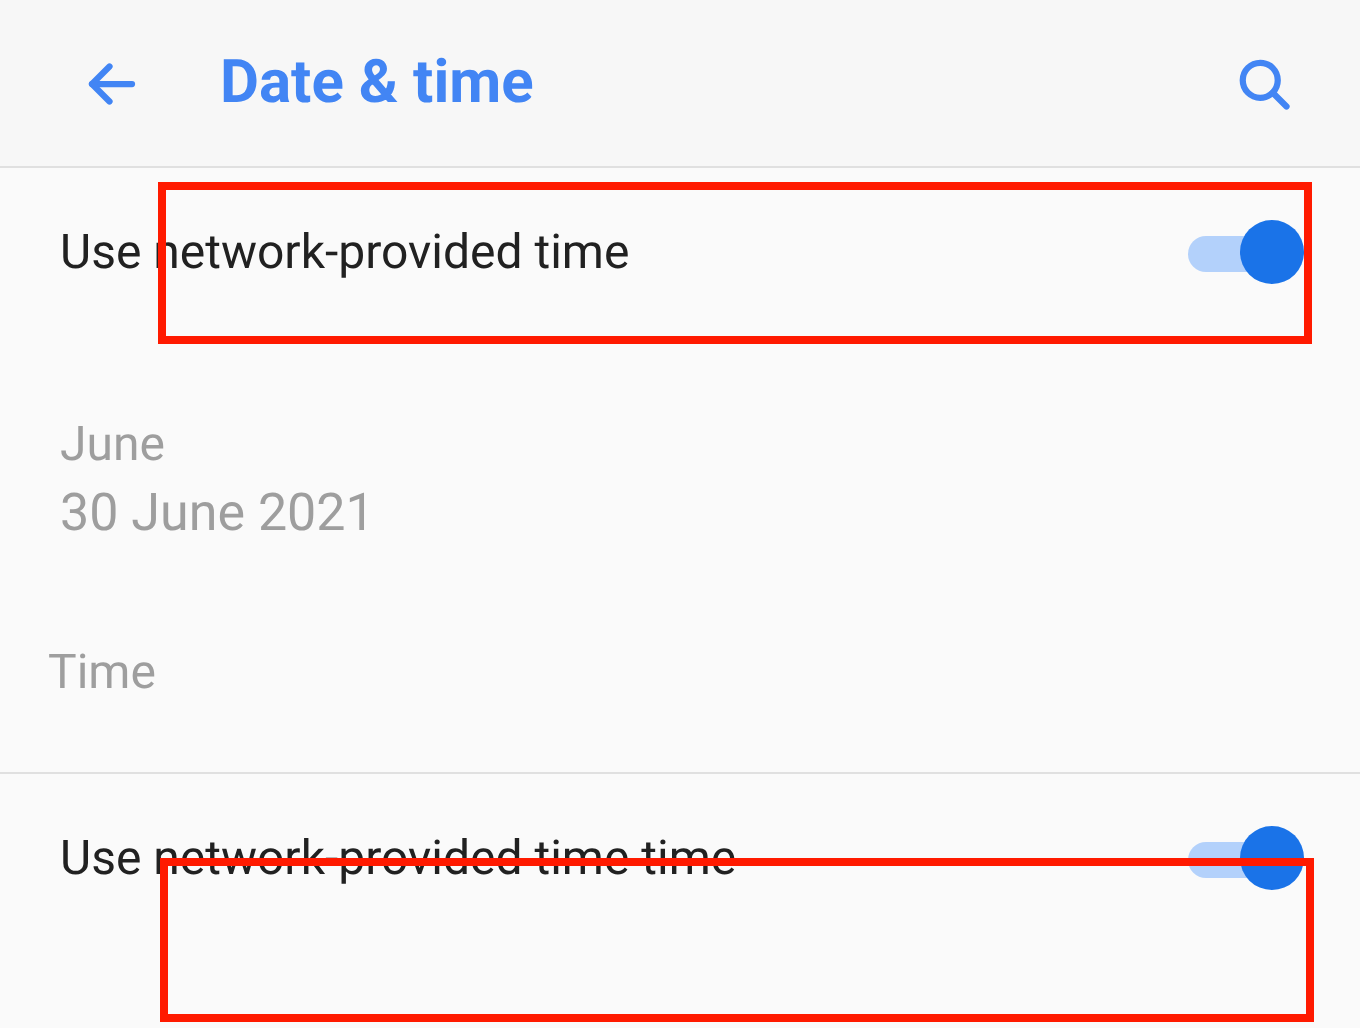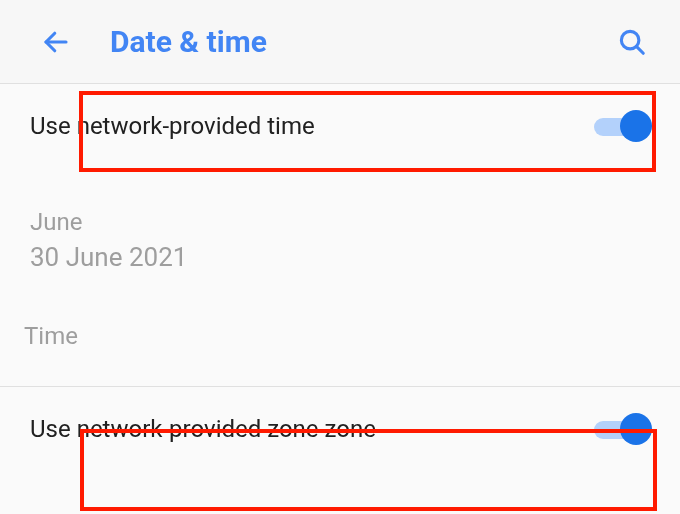--- a/index.html
+++ b/index.html
@@ -141,21 +141,21 @@
     <div class="disabled-value">30 June 2021</div>
   </div>
 
   <div class="disabled-block" style="padding-top:40px; padding-bottom:30px;padding-left:24px;">
     <div class="disabled-label">Time</div>
   </div>
 
   <div class="divider"></div>
 
   <div class="row">
-    <div class="row-label">Use network-provided zone zone</div>
+    <div class="row-label">Use network-provided time time</div>
     <div class="toggle">
       <div class="toggle-track"></div>
       <div class="toggle-thumb"></div>
     </div>
   </div>
 
 </div>
 
 <div id="highlight-0" class="highlight-box" style="left: 79px; top: 91px; width: 577px; height: 81px;"></div>
 <div id="highlight-1" class="highlight-box" style="left: 80px; top: 429px; width: 577px; height: 82px;"></div>

